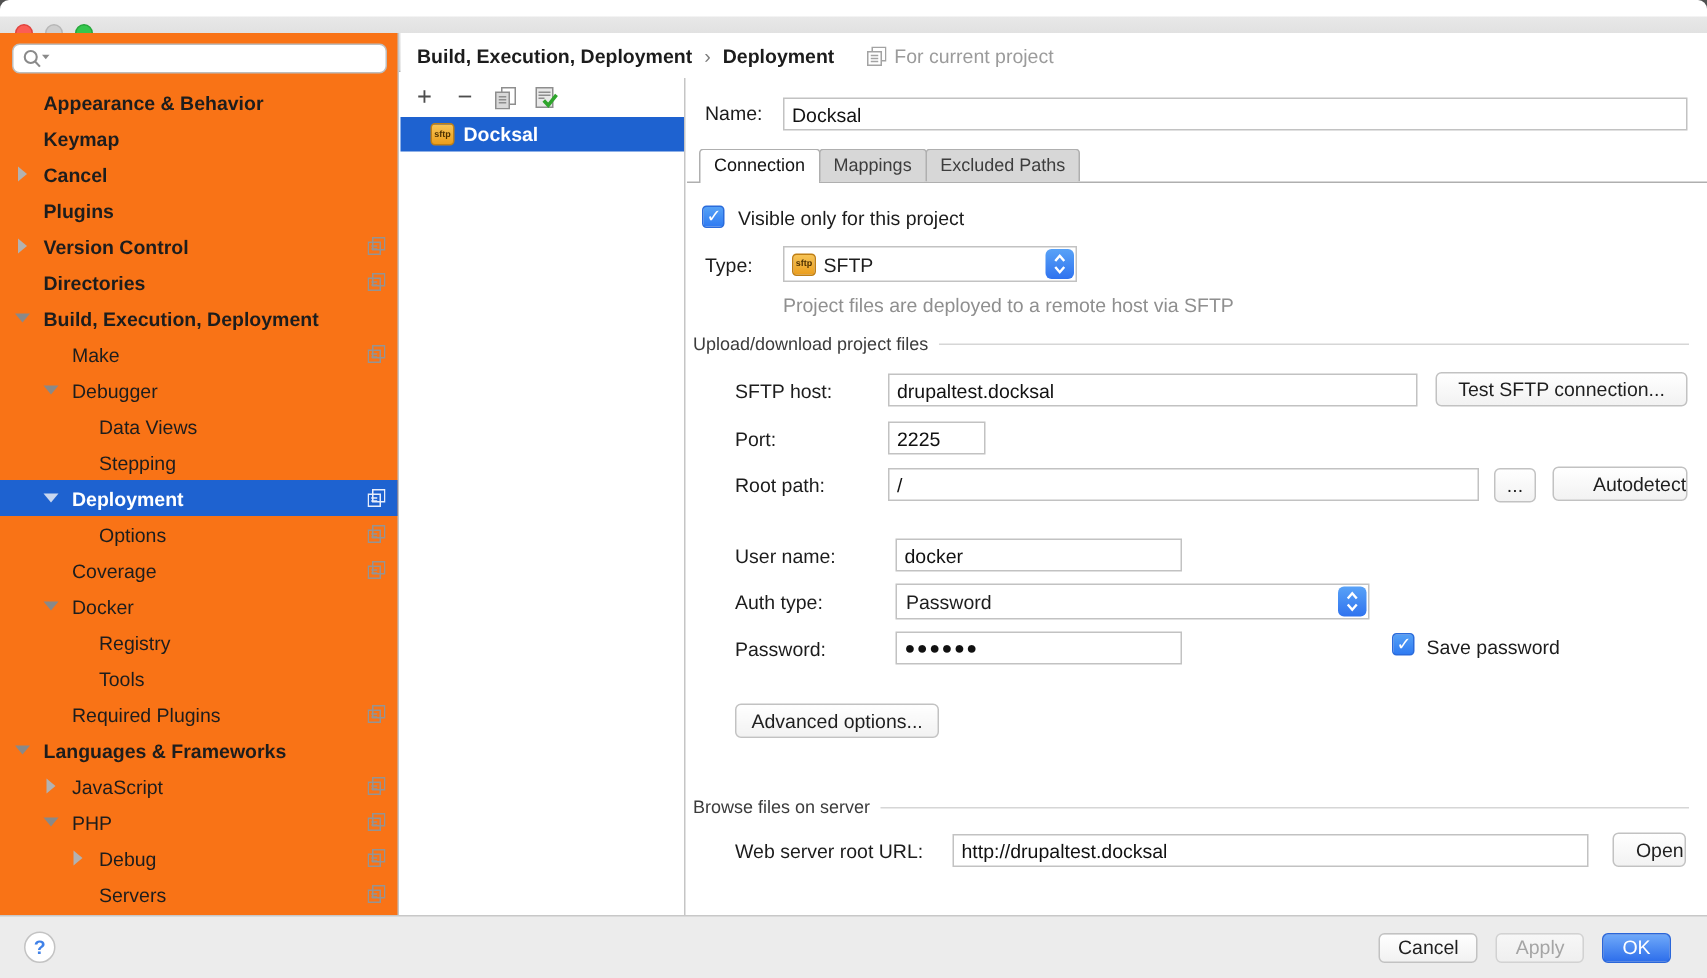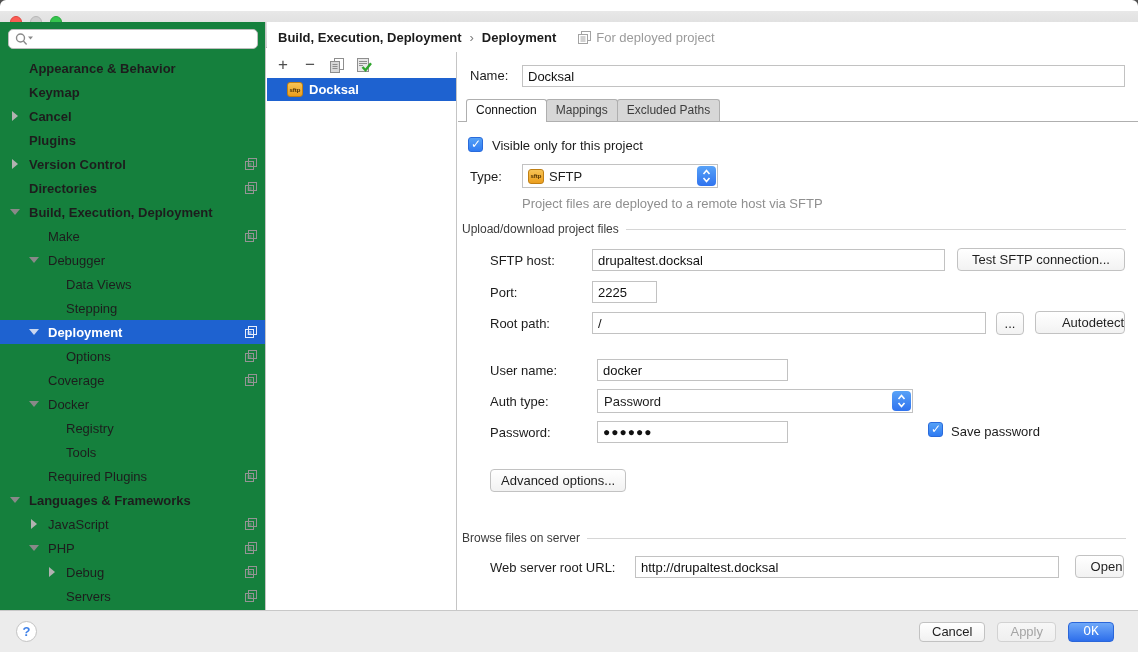--- a/index.html
+++ b/index.html
@@ -14,21 +14,21 @@
               display:flex; align-items:center; justify-content:center; }
   .title { font-size:13px; font-weight:700; color:#3f3f3f; }
   .traffic { position:absolute; left:10px; top:5px; display:flex; gap:8px; }
   .dot { width:12px; height:12px; border-radius:50%; }
   .dot.red   { background:#fb5d55; border:1px solid #e0443e; }
   .dot.gray  { background:#cecece; border:1px solid #b7b7b7; }
   .dot.green { background:#35c64e; border:1px solid #27a83c; }
 
   
   .sidebar { position:absolute; left:0; top:22px; width:266px; height:588px;
-             background:#15803d; border-right:1px solid #c5c5c5; }
+             background:#f97316; border-right:1px solid #c5c5c5; }
   .searchbox { position:absolute; left:8px; top:7px; width:250px; height:20px; background:#fff;
                border:1px solid #bdbdbd; border-radius:5px; display:flex; align-items:center; padding-left:5px; }
   .searchbox input { border:none; outline:none; flex:1; font-size:12px; height:16px; background:transparent;
                      font-family:inherit; }
   .tree { position:absolute; left:0; top:34px; right:0; }
   .tree-row { height:24px; display:flex; align-items:center; cursor:default; }
   .tree-row.lvl0 { padding-left:8px; }
   .tree-row.lvl1 { padding-left:27px; }
   .tree-row.lvl2 { padding-left:45px; }
   .tree-row.bold .tree-label { font-weight:700; }
@@ -101,21 +101,21 @@
   .footer { position:absolute; left:0; bottom:0; width:100%; height:42px; background:#ececec;
             border-top:1px solid #c8c8c8; display:flex; align-items:center; }
   .help-btn { position:absolute; left:16px; top:10px; width:21px; height:21px; border-radius:50%;
               background:#fff; border:1px solid #c3c3c3; color:#3f81e8; font-size:13px; font-weight:700;
               display:flex; align-items:center; justify-content:center; }
   .footer-btns { margin-left:auto; margin-right:24px; display:flex; gap:12px; }
   .fbtn { height:20px; min-width:46px; padding:0 12px; border-radius:4px; font-size:13px; font-family:inherit;
           display:inline-flex; align-items:center; justify-content:center; }
   .fbtn.cancel { background:linear-gradient(#ffffff,#f1f1f1); border:1px solid #c2c2c2; color:#1f1f1f; }
   .fbtn.apply  { background:linear-gradient(#f7f7f7,#efefef); border:1px solid #d2d2d2; color:#a5a5a5; }
-  .fbtn.ok     { background:linear-gradient(#6fa9f9,#2d6eeb); border:1px solid #2a66d9; color:#fff;font-family:Liberation Mono, monospace; }
+  .fbtn.ok     { background:linear-gradient(#6fa9f9,#2d6eeb); border:1px solid #2a66d9; color:#fff; }
 </style>
 </head>
 <body>
 
 <div class="app">
 
   <div class="titlebar">
     <div class="traffic">
       <span class="dot red"></span>
       <span class="dot gray"></span>
@@ -393,21 +393,21 @@
   <div class="crumbrow">
     <span class="crumb">Build, Execution, Deployment</span>
     <span class="crumb-sep">›</span>
     <span class="crumb">Deployment</span>
     <span class="scope">
       <svg width="13" height="13" viewBox="0 0 13 13">
         <rect x="3.5" y="0.5" width="9" height="9" fill="none" stroke="#a3a3a3"></rect>
         <rect x="0.5" y="3.5" width="9" height="9" fill="#fff" stroke="#a3a3a3"></rect>
         <path d="M2.5 6h5M2.5 8h5M2.5 10h5" stroke="#a3a3a3"></path>
       </svg>
-      <span>For deployed project</span>
+      <span>For current project</span>
     </span>
   </div>
 
   <div class="server-panel">
     <div class="srv-toolbar">
       <span class="tb-btn">+</span>
       <span class="tb-btn">−</span>
       <span class="tb-btn">
         <svg width="14" height="15" viewBox="0 0 14 15">
           <rect x="4.5" y="0.5" width="9" height="11" fill="#fff" stroke="#8e8e8e"></rect>

